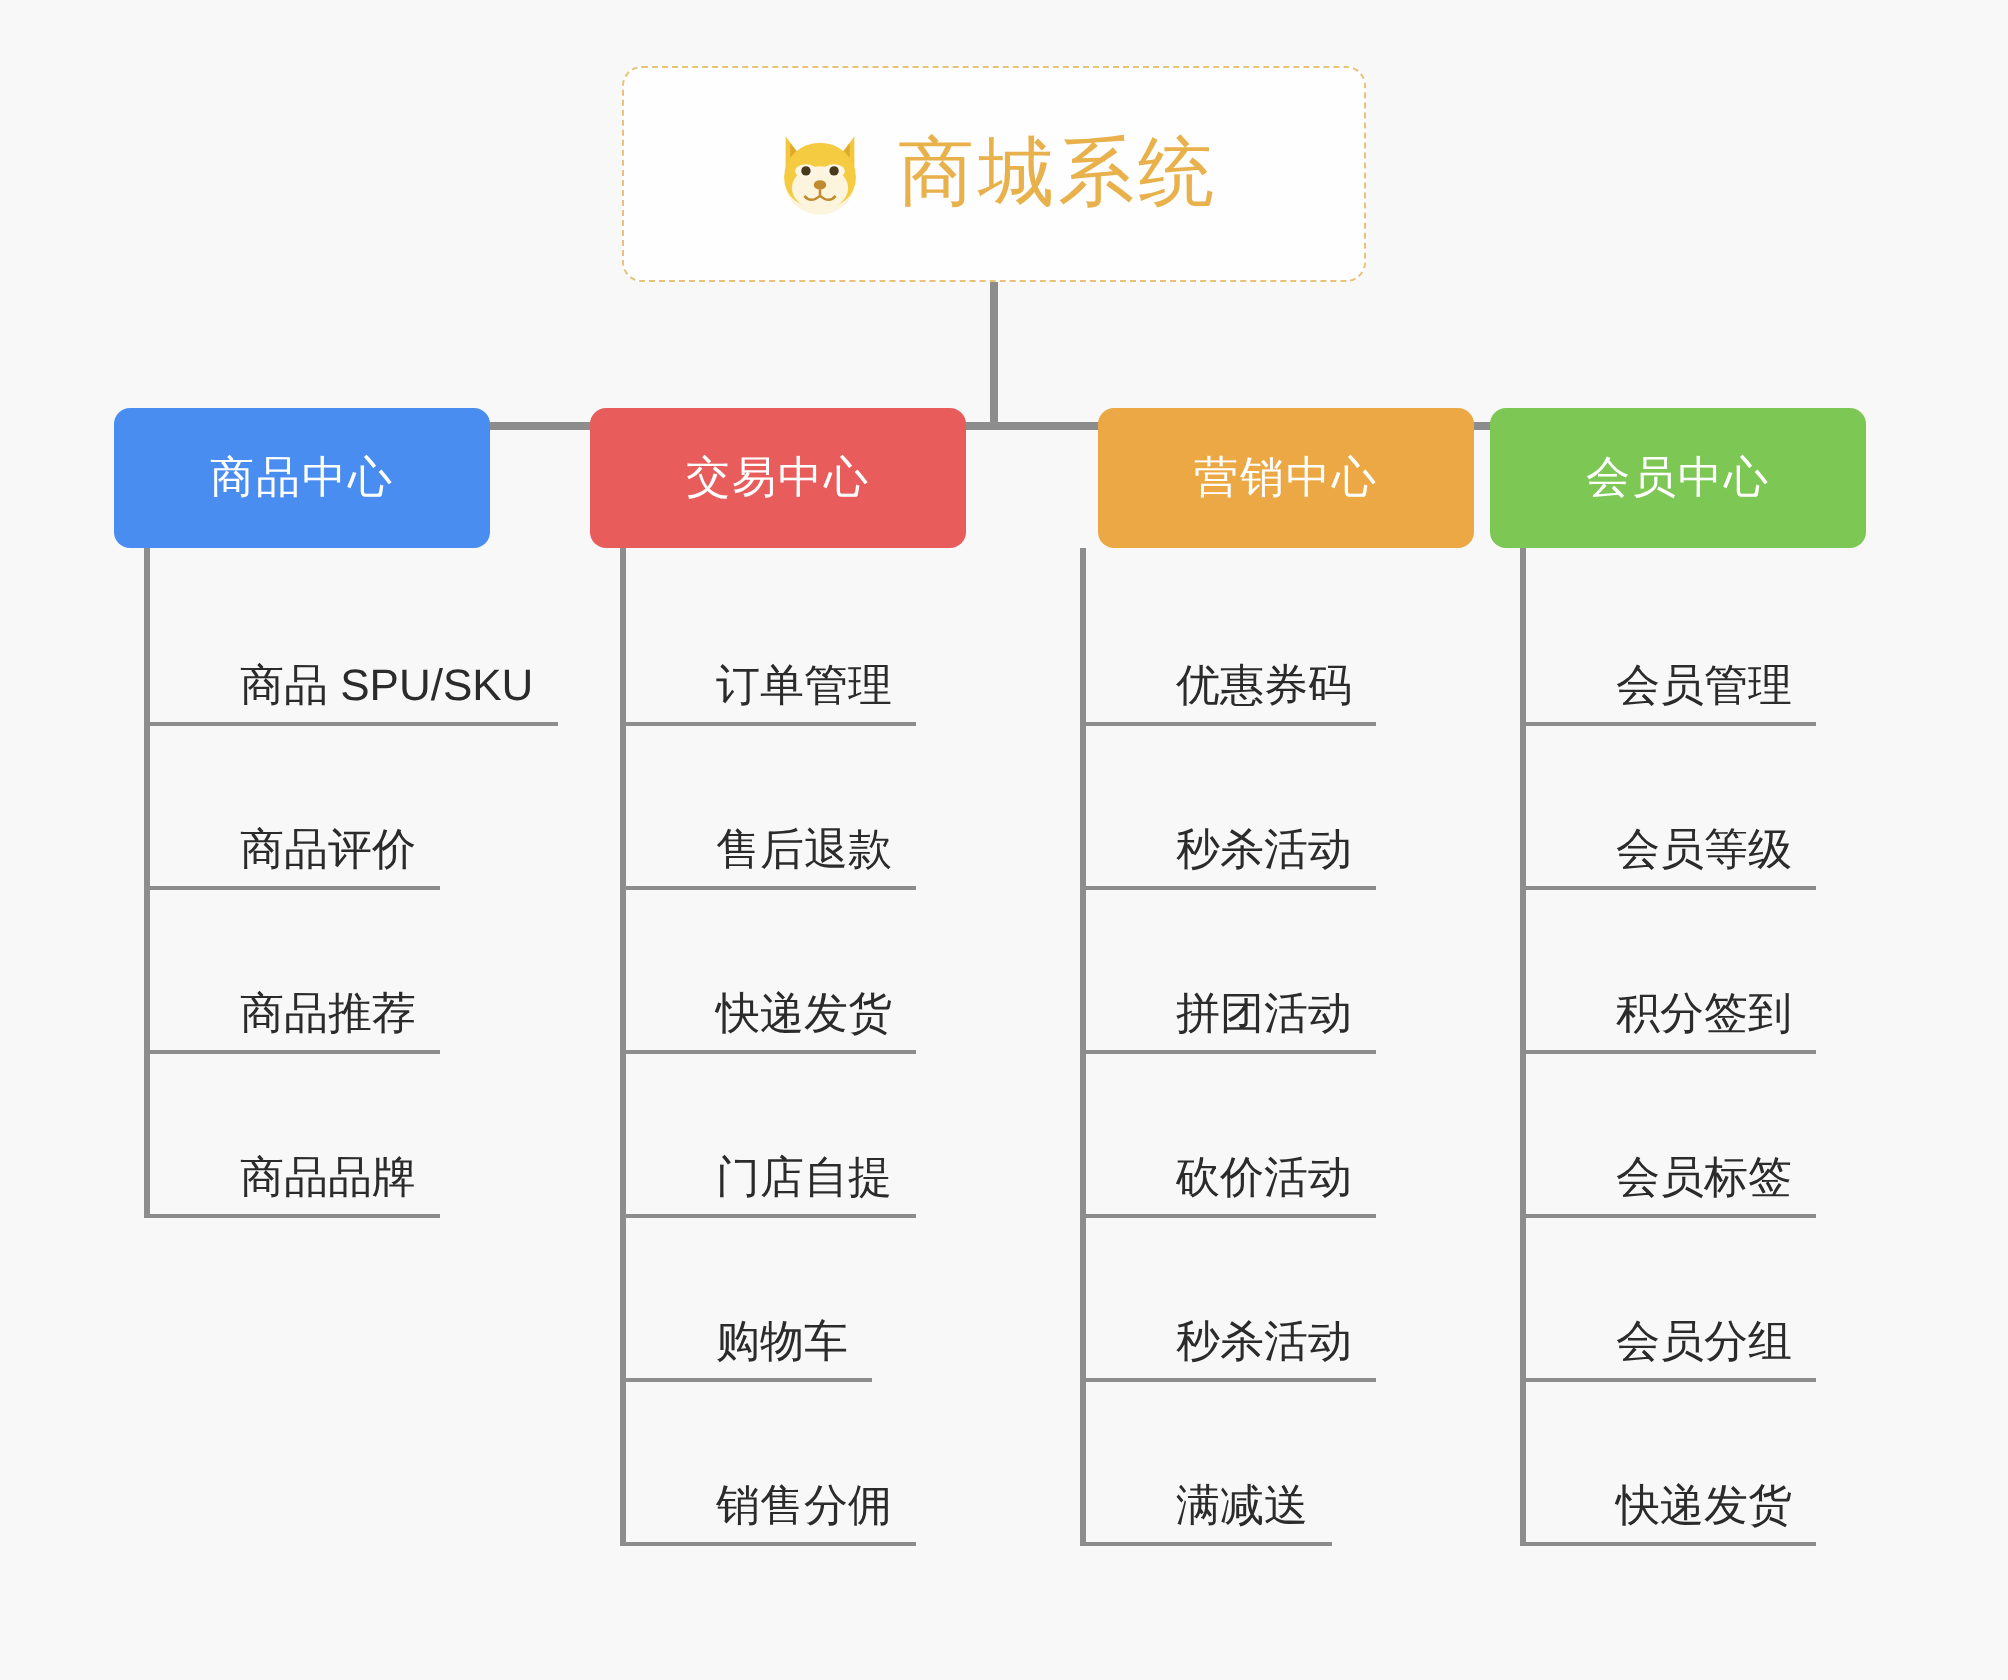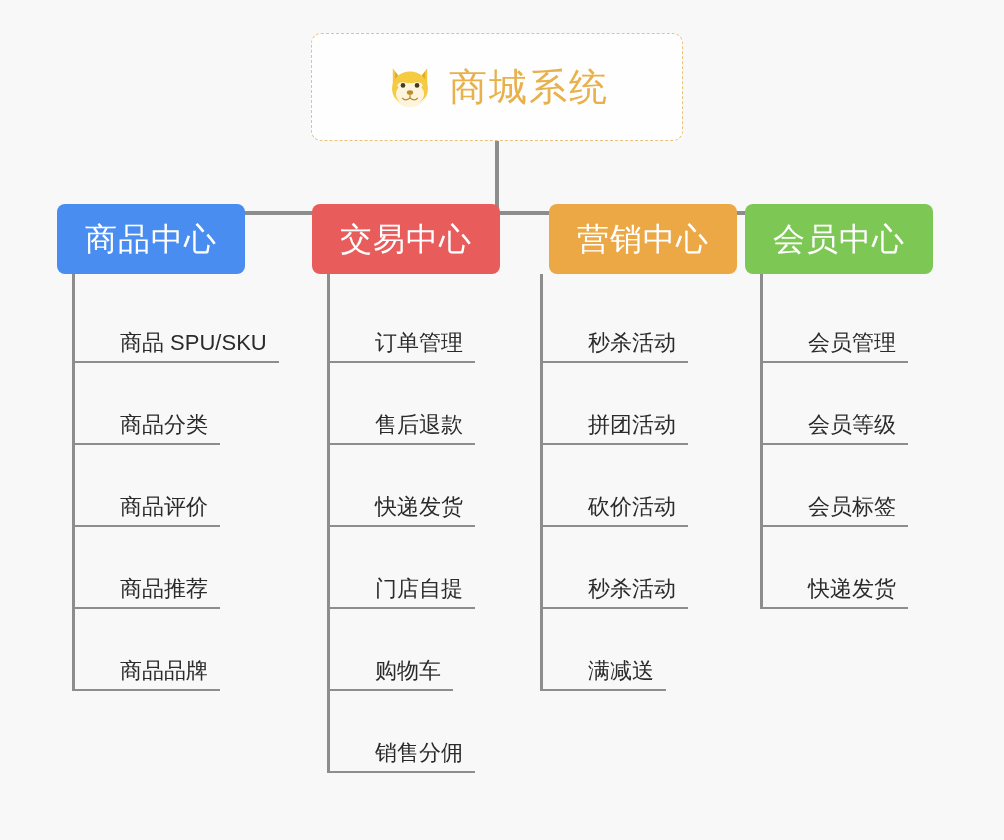--- a/index.html
+++ b/index.html
@@ -71,21 +71,21 @@
     width: 188px;
     height: 70px;
     border-radius: 8px;
     display: flex;
     align-items: center;
     justify-content: center;
     box-sizing: border-box;
   }
   .cat-label {
     color: #ffffff;
-    font-size: 32px;
+    font-size: 22px;
     line-height: 1;
     letter-spacing: 1px;
     white-space: nowrap;
   }
 
   
   .leaf-list {
     position: relative;
     margin-left: 15px;
     border-left: 3px solid #8d8d8d;
@@ -149,35 +149,32 @@
 
   <div class="column" style="left:57px;">
     <div class="cat-box" style="background:#4a8df0;">
       <span class="cat-label">商品中心</span>
     </div>
     <div class="leaf-list">
       <div class="leaf">
           <span class="leaf-inner"><span class="leaf-text">商品 SPU/SKU</span></span>
         </div>
       <div class="leaf">
-          <span class="leaf-inner"><span class="leaf-text">商品分类</span></span>
-        </div>
-      <div class="leaf">
           <span class="leaf-inner"><span class="leaf-text">商品评价</span></span>
         </div>
       <div class="leaf">
           <span class="leaf-inner"><span class="leaf-text">商品推荐</span></span>
         </div>
       <div class="leaf">
           <span class="leaf-inner"><span class="leaf-text">商品品牌</span></span>
         </div>
     </div>
   </div>
 
-  <div class="column" style="left:312px;">
+  <div class="column" style="left:295px;">
     <div class="cat-box" style="background:#e85c5c;">
       <span class="cat-label">交易中心</span>
     </div>
     <div class="leaf-list">
       <div class="leaf">
           <span class="leaf-inner"><span class="leaf-text">订单管理</span></span>
         </div>
       <div class="leaf">
           <span class="leaf-inner"><span class="leaf-text">售后退款</span></span>
         </div>
@@ -195,20 +192,23 @@
         </div>
     </div>
   </div>
 
   <div class="column" style="left:525px;">
     <div class="cat-box" style="background:#eba845;margin-left:24px;">
       <span class="cat-label">营销中心</span>
     </div>
     <div class="leaf-list">
       <div class="leaf">
+          <span class="leaf-inner"><span class="leaf-text">优惠券码</span></span>
+        </div>
+      <div class="leaf">
           <span class="leaf-inner"><span class="leaf-text">秒杀活动</span></span>
         </div>
       <div class="leaf">
           <span class="leaf-inner"><span class="leaf-text">拼团活动</span></span>
         </div>
       <div class="leaf">
           <span class="leaf-inner"><span class="leaf-text">砍价活动</span></span>
         </div>
       <div class="leaf">
           <span class="leaf-inner"><span class="leaf-text">秒杀活动</span></span>
@@ -224,21 +224,27 @@
       <span class="cat-label">会员中心</span>
     </div>
     <div class="leaf-list">
       <div class="leaf">
           <span class="leaf-inner"><span class="leaf-text">会员管理</span></span>
         </div>
       <div class="leaf">
           <span class="leaf-inner"><span class="leaf-text">会员等级</span></span>
         </div>
       <div class="leaf">
+          <span class="leaf-inner"><span class="leaf-text">积分签到</span></span>
+        </div>
+      <div class="leaf">
           <span class="leaf-inner"><span class="leaf-text">会员标签</span></span>
         </div>
       <div class="leaf">
+          <span class="leaf-inner"><span class="leaf-text">会员分组</span></span>
+        </div>
+      <div class="leaf">
           <span class="leaf-inner"><span class="leaf-text">快递发货</span></span>
         </div>
     </div>
   </div>
 
 </div>
 
 </body></html>

